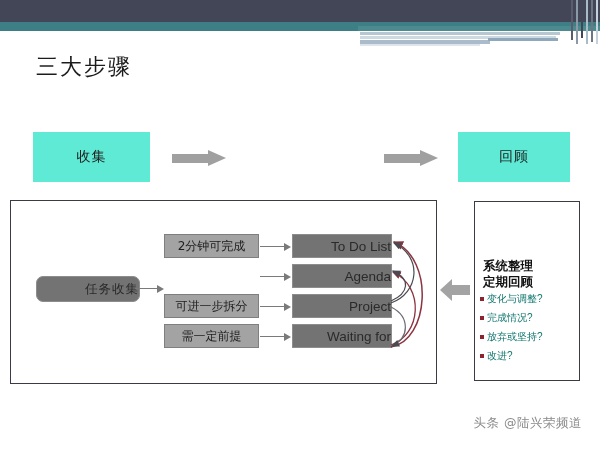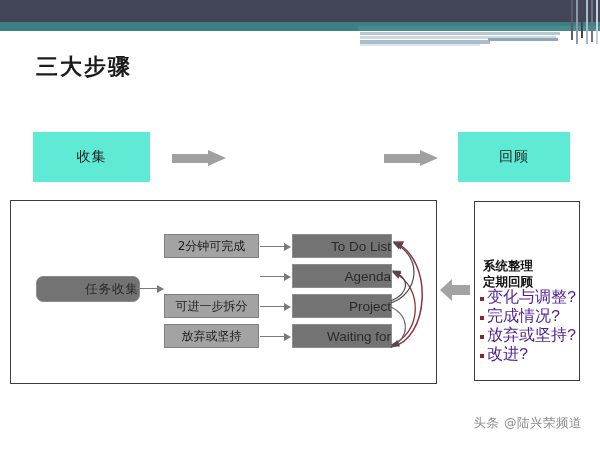--- a/index.html
+++ b/index.html
@@ -80,21 +80,21 @@
   .vs3 { left: 581px; background: #434657; height: 38px; }
   .vs4 { left: 586px; background: #a8bcc7; height: 44px; }
   .vs5 { left: 591px; background: #6e7686; height: 42px; }
   .vs6 { left: 596px; background: #c3d2dc; height: 44px; }
 
   
   #page-title {
     position: absolute;
     left: 36px; top: 52px;
     font-size: 22px;
-    font-weight: 700;
+    font-weight: 400;
     color: #1b1b1b;
     letter-spacing: 2px;
     font-family: "DejaVu Sans", "Liberation Sans", sans-serif;
   }
 
   
   #step-flow {
     position: absolute;
     left: 0; top: 132px;
     width: 600px; height: 56px;
@@ -266,24 +266,24 @@
     height: 17px;
   }
   .bullet-mark {
     width: 4px; height: 4px;
     background: #8c2430;
     margin-top: 7px;
     margin-right: 3px;
     flex: 0 0 auto;
   }
   .bullet-text {
-    font-size: 16px;
-    color: #4c1d95;
+    font-size: 10px;
+    color: #0f766e;
     line-height: 17px;
-    font-family: Liberation Mono, monospace;
+    font-family: Liberation Sans, sans-serif;
   }
 
   
   #review-back-arrow {
     position: absolute;
     left: 440px; top: 279px;
     width: 30px; height: 22px;
   }
   #review-back-arrow .rb-shaft {
     position: absolute;
@@ -388,21 +388,21 @@
   </div>
   <div class="mini-arrow cond-arrow" id="cond-arrow-2">
     <div class="m-shaft"></div>
       <div class="m-head"></div>
   </div>
   <div class="grey-box out-box row-2">
     <span>Project</span>
   </div>
 
   <div class="white-box cond-box row-3">
-    <span>放弃或坚持</span>
+    <span>需一定前提</span>
   </div>
   <div class="mini-arrow cond-arrow" id="cond-arrow-3">
     <div class="m-shaft"></div>
       <div class="m-head"></div>
   </div>
   <div class="grey-box out-box row-3">
     <span>Waiting for</span>
   </div>
 
   <svg id="loop-arrows" viewBox="0 0 48 132">

